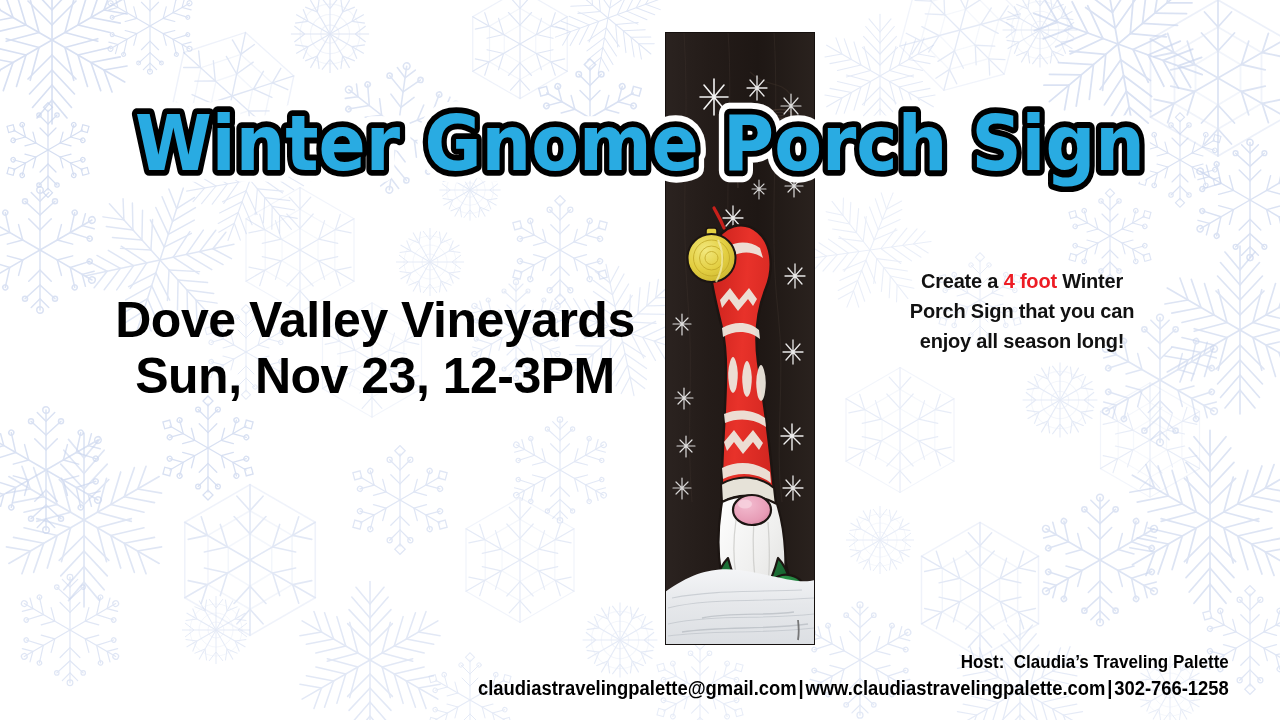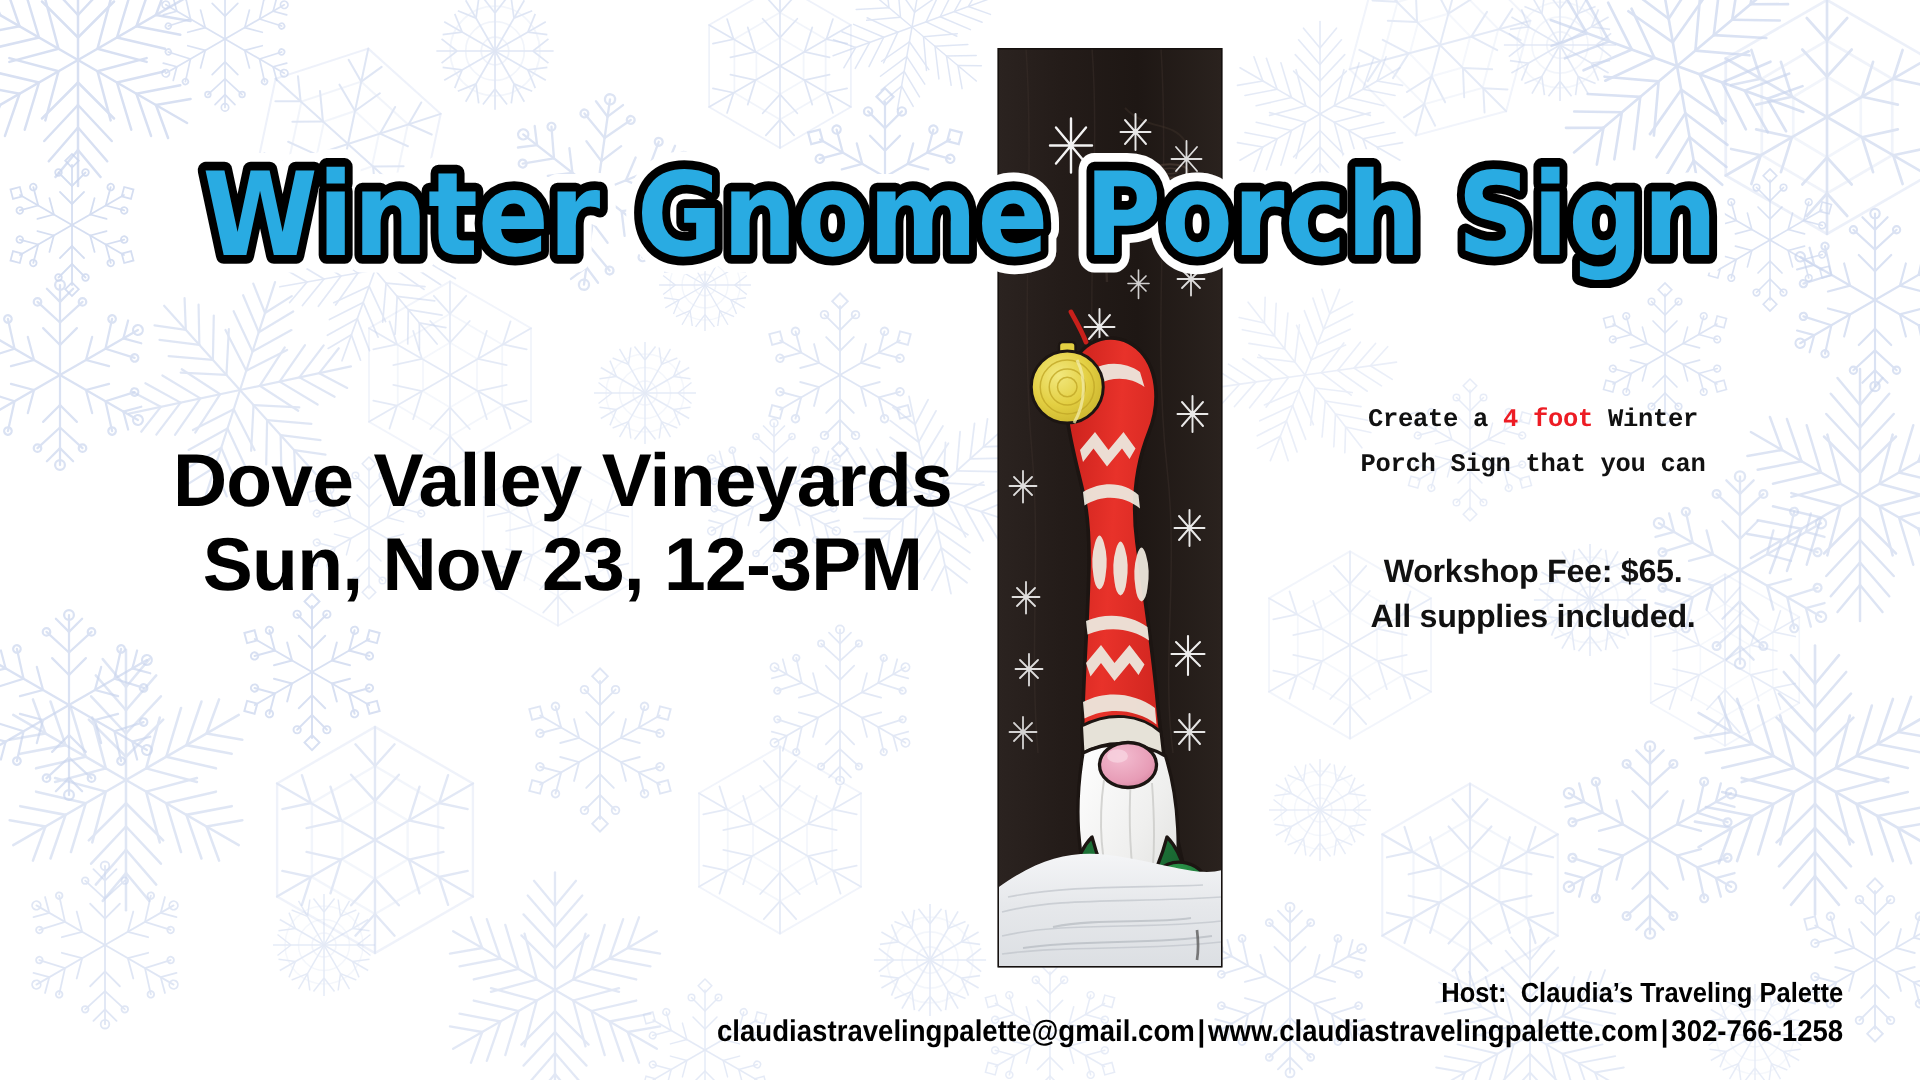--- a/index.html
+++ b/index.html
@@ -29,22 +29,22 @@
   #left-block .ln{
     font-family:"Liberation Sans",sans-serif;
     font-weight:bold;color:#000;
     font-size:50px;line-height:56px;letter-spacing:-0.5px;
     white-space:nowrap;
   }
 
   
   #right-block{position:absolute;left:866px;top:266px;width:312px;z-index:5;text-align:center;}
   #right-block .pitch{
-    font-family:Liberation Mono, monospace;font-weight:bold;color:#111;
-    font-size:17px;line-height:30px;letter-spacing:-0.2px;
+    font-family:Liberation Sans, sans-serif;font-weight:bold;color:#111;
+    font-size:20px;line-height:30px;letter-spacing:-0.2px;
   }
   #right-block .red{color:#ED1C24;}
   #right-block .fee{
     margin-top:40px;
     font-family:"Liberation Sans",sans-serif;font-weight:bold;color:#111;
     font-size:21.5px;line-height:30px;letter-spacing:-0.2px;
   }
 
   
   #footer{position:absolute;left:0;top:650px;width:1280px;z-index:5;text-align:right;}
@@ -460,24 +460,21 @@
 
   <div id="left-block">
     <div class="ln">Dove Valley Vineyards</div>
     <div class="ln">Sun, Nov 23, 12-3PM</div>
   </div>
 
   <div id="right-block">
     <div class="pitch">
       <span>Create a </span><span class="red">4 foot</span><span> Winter</span><br>
       <span>Porch Sign that you can</span><br>
-    </div>
-    <div class="fee">
-      <span>Workshop Fee: $65.</span><br>
-      <span>All supplies included.</span>
+      <span>enjoy all season long!</span>
     </div>
   </div>
 
   <div id="footer">
     <div class="host">
       <span>Host:</span>&nbsp;&nbsp;<span>Claudia’s Traveling Palette</span>
     </div>
     <div class="contact">
       <span>claudiastravelingpalette@gmail.com</span><span class="sep">|</span><span>www.claudiastravelingpalette.com</span><span class="sep">|</span><span>302-766-1258</span>
     </div>

